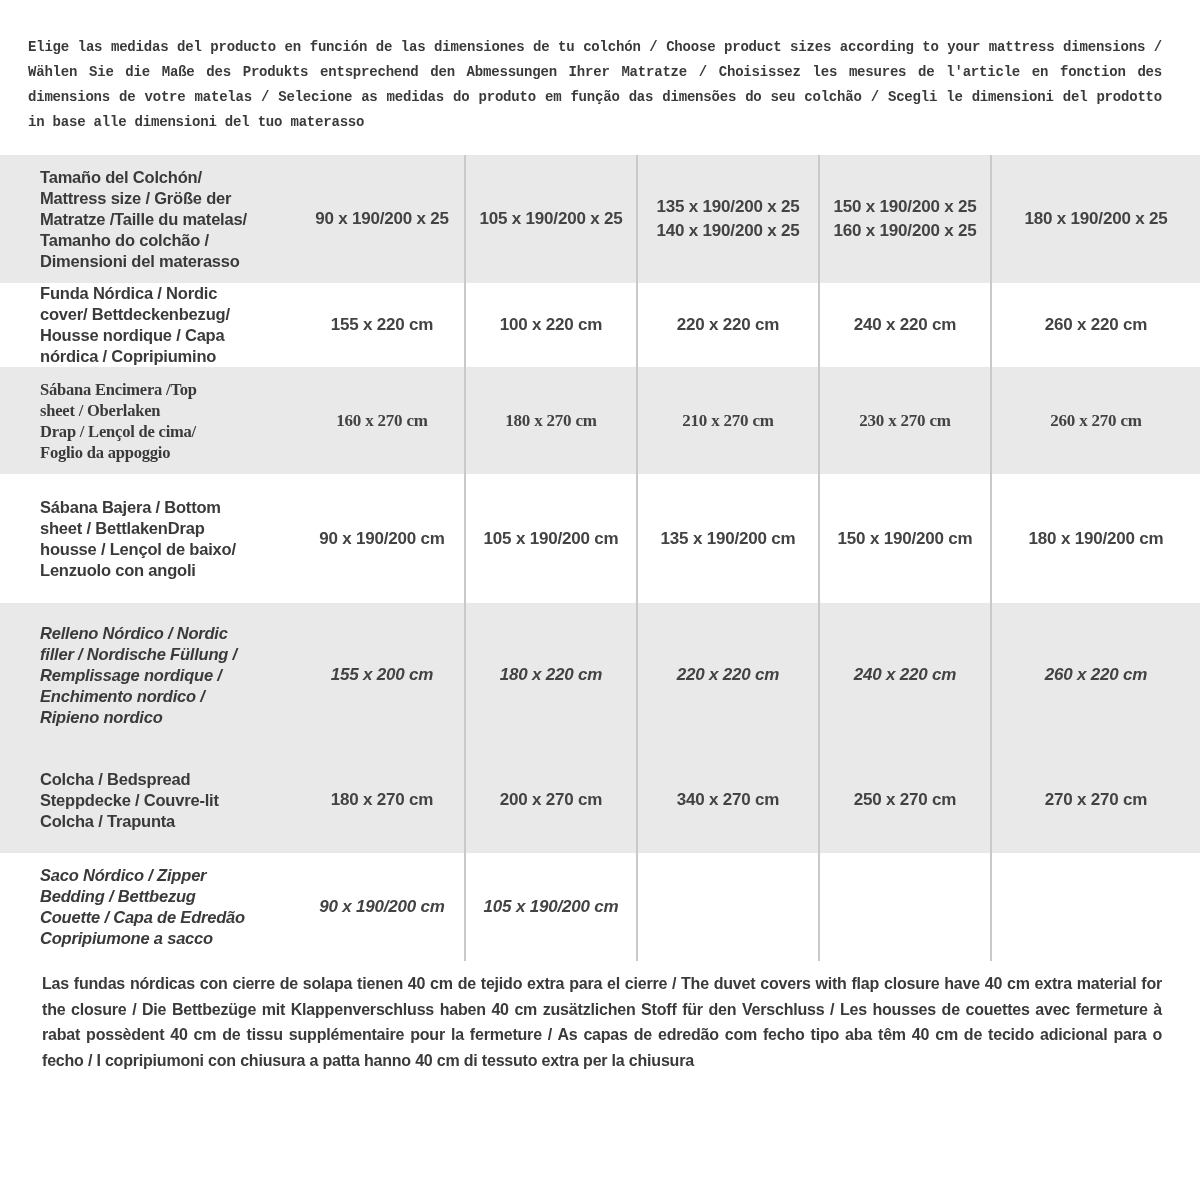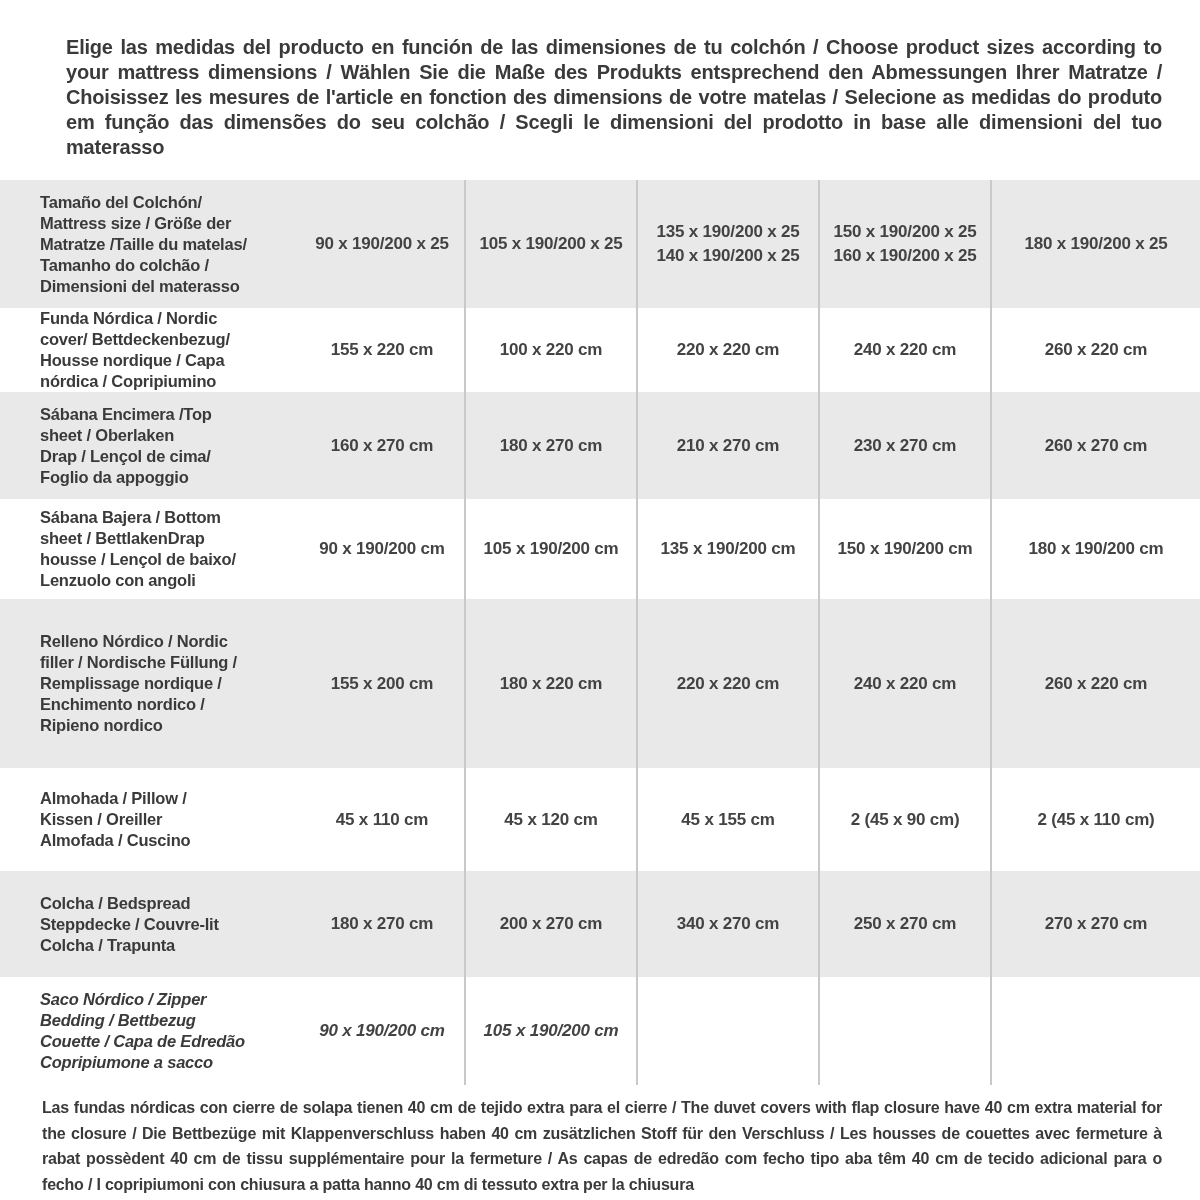--- a/index.html
+++ b/index.html
@@ -12,24 +12,25 @@
   body {
     width: 1200px;
     height: 1200px;
     font-family: "Liberation Sans", sans-serif;
     font-weight: bold;
     color: var(--text);
     letter-spacing: -0.2px;
     overflow: hidden;
   }
   .intro {
-    margin: 35px 38px 0 66px;
-    font-size: 20px;
+    margin: 35px 38px 0 28px;
+    font-size: 14px;
     line-height: 25px;
     text-align: justify;
+    font-family: Liberation Mono, monospace;
   }
   .size-table {
     margin-top: 20px;
     width: 1200px;
   }
   .row {
     display: grid;
     grid-template-columns: 300px 164px 172px 182px 172px 210px;
     width: 100%;
   }
@@ -50,23 +51,23 @@
     text-align: left;
     padding-left: 40px;
     padding-right: 8px;
     font-size: 16.5px;
     line-height: 21px;
     color: var(--text);
   }
   
   .h-header { height: 128px; }
   .h-r2 { height: 84px; }
-  .h-r3 { height: 107px; }
-  .h-r4 { height: 100px; }
-  .h-r5 { height: 169px; }
+  .h-r3 { height: 107px; font-family: Liberation Serif, serif; }
+  .h-r4 { height: 129px; }
+  .h-r5 { height: 144px; font-style: italic; }
   .h-r6 { height: 103px; }
   .h-r7 { height: 106px; }
   .h-r8 { height: 108px; font-style: italic; }
   .footnote {
     margin: 10px 38px 0 42px;
     font-size: 16px;
     line-height: 25.5px;
     text-align: justify;
   }
 </style>
@@ -134,30 +135,20 @@
 Remplissage nordique /
 Enchimento nordico /
 Ripieno nordico</div>
     <div class="cell">155 x 200 cm</div>
     <div class="cell">180 x 220 cm</div>
     <div class="cell">220 x 220 cm</div>
     <div class="cell">240 x 220 cm</div>
     <div class="cell">260 x 220 cm</div>
   </div>
 
-  <div class="row h-r6">
-    <div class="cell label-cell">Almohada  / Pillow /
-Kissen / Oreiller
-Almofada / Cuscino</div>
-    <div class="cell">45 x 110 cm</div>
-    <div class="cell">45 x 120 cm</div>
-    <div class="cell">45 x 155 cm</div>
-    <div class="cell">2 (45 x 90 cm)</div>
-    <div class="cell">2 (45 x 110 cm)</div>
-  </div>
 
   <div class="row shade h-r7">
     <div class="cell label-cell">Colcha / Bedspread
 Steppdecke / Couvre-lit
 Colcha / Trapunta</div>
     <div class="cell">180 x 270 cm</div>
     <div class="cell">200 x 270 cm</div>
     <div class="cell">340 x 270 cm</div>
     <div class="cell">250 x 270 cm</div>
     <div class="cell">270 x 270 cm</div>

